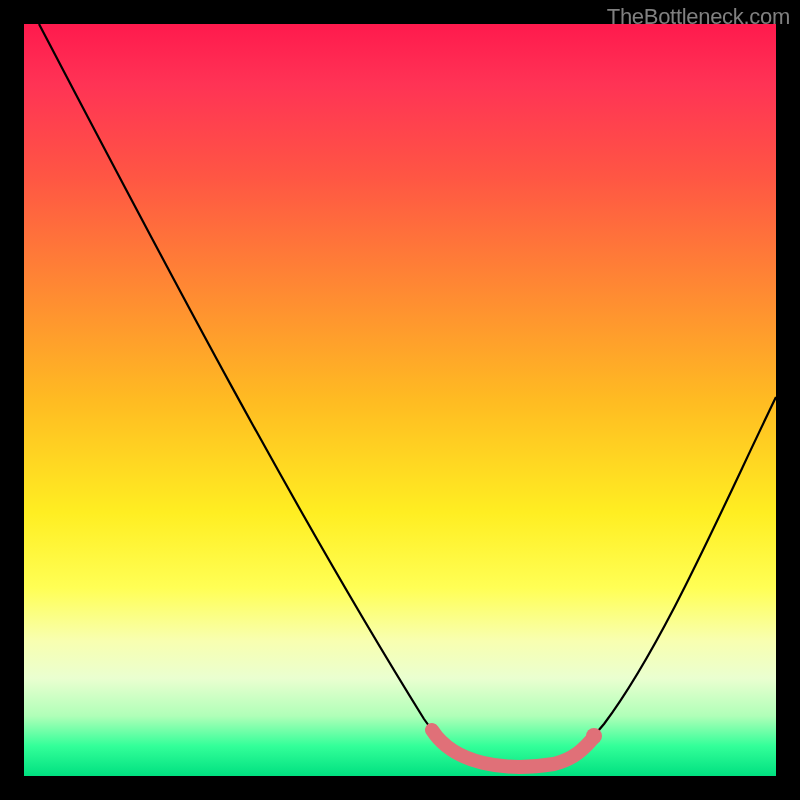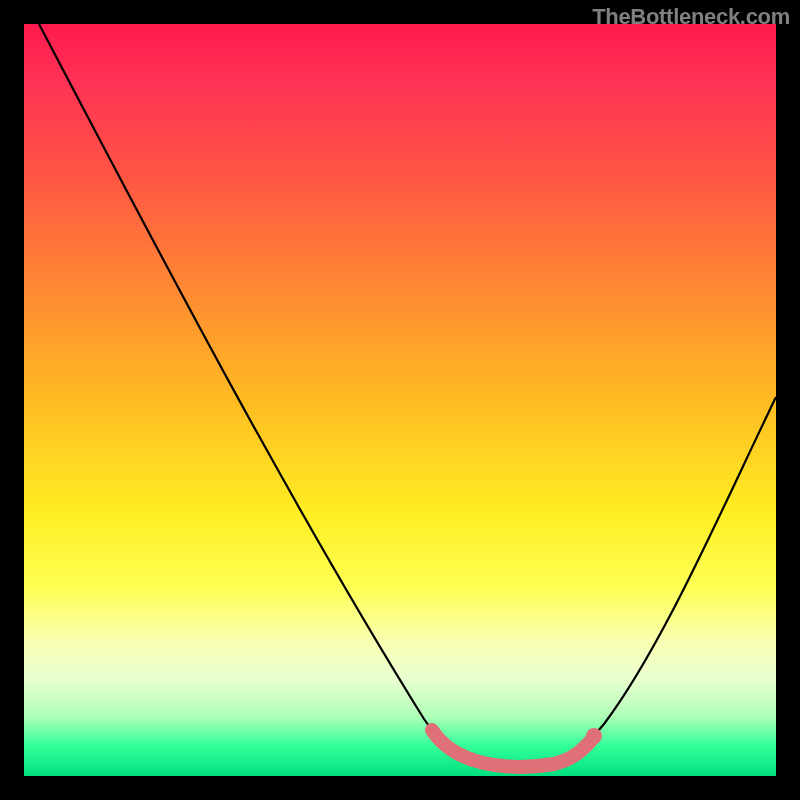--- a/index.html
+++ b/index.html
@@ -30,21 +30,21 @@
       #33ff99 96%,
       #00e080 100%
     );
   }
   .watermark {
     position: absolute;
     top: 4px;
     right: 10px;
     font-family: Arial, Helvetica, sans-serif;
     font-size: 22px;
-    font-weight: bold;
+    font-weight: normal;
     color: #808080;
     letter-spacing: -0.3px;
   }
   svg.curve {
     position: absolute;
     left: 0; top: 0;
     width: 752px; height: 752px;
     overflow: visible;
   }
 </style>

